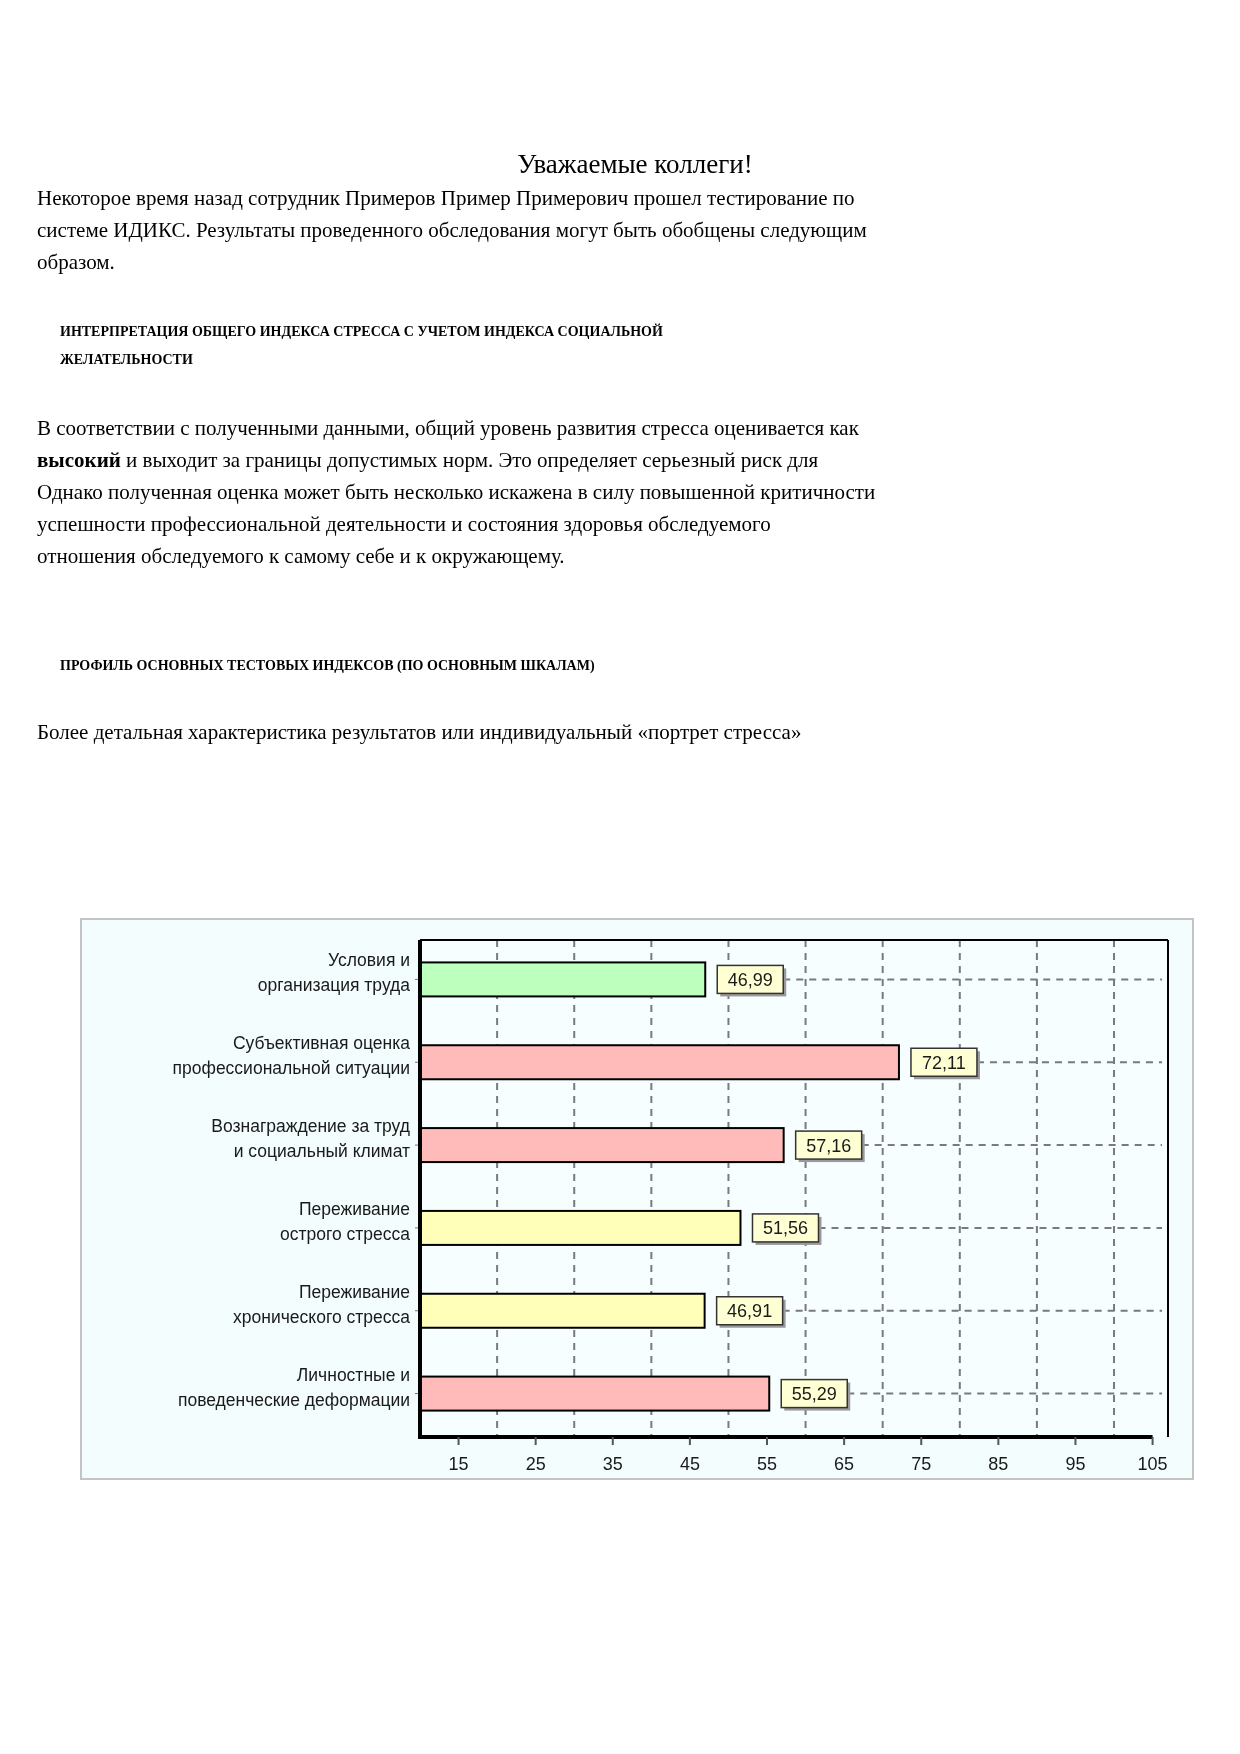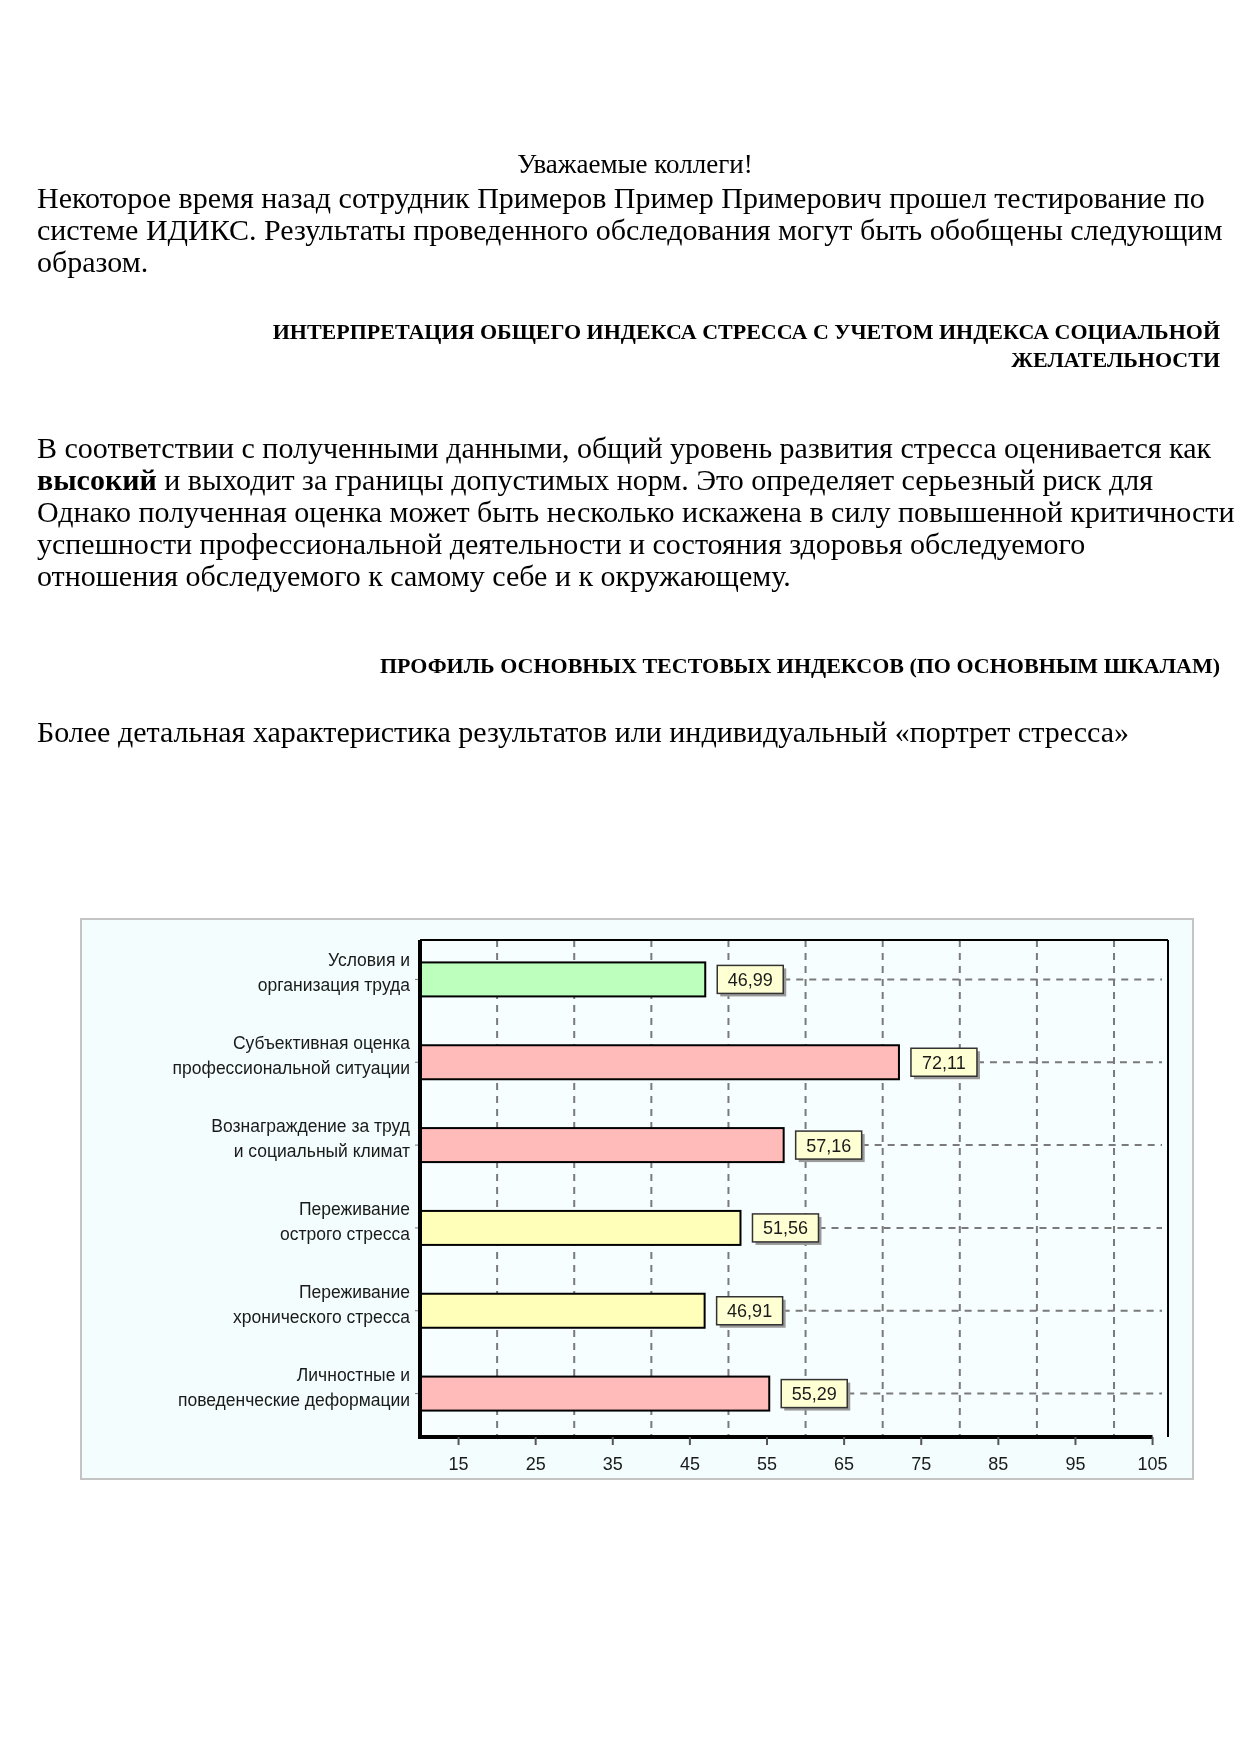--- a/index.html
+++ b/index.html
@@ -1,24 +1,24 @@
 <!DOCTYPE html>
 <html><head>
 <meta charset="utf-8">
 <style>
   html, body { margin: 0; padding: 0; background: #ffffff; }
   body { width: 1240px; height: 1754px; position: relative; overflow: hidden; }
   .page { position: absolute; left: 0; top: 0; width: 1240px; height: 1372px; }
   .serif { font-family: "Liberation Serif", "DejaVu Serif", serif; color: #000; }
   .greeting { position: absolute; top: 148px; left: 0; width: 1270px; text-align: center; font-size: 27px; line-height: 32px; }
-  .para { position: absolute; left: 37px; width: 1190px; font-size: 30px; line-height: 32px; }
-  .heading { position: absolute; left: 60px; width: 1160px; text-align: right; font-size: 22px; line-height: 28px; font-weight: bold; }
+  .para { position: absolute; left: 37px; width: 1190px; font-size: 21px; line-height: 32px; }
+  .heading { position: absolute; left: 60px; width: 1160px; text-align: left; font-size: 14px; line-height: 28px; font-weight: bold; }
   .p1 { top: 182px; }
   .h1 { top: 318px; }
-  .p2 { top: 432px; }
+  .p2 { top: 412px; }
   .h2 { top: 652px; }
   .p3 { top: 716px; }
   .line { display: block; white-space: nowrap; }
   b { font-weight: bold; }
 
   .chart-frame { position: absolute; left: 80px; top: 918px; width: 1114px; height: 562px; border: 2px solid #c4c4c4; background: #f3fdfe; box-sizing: border-box; }
   svg#chart { position: absolute; left: 0; top: 0; }
   .cat-label { font-family: "Liberation Sans", "DejaVu Sans", sans-serif; font-size: 17.5px; fill: #1a1a1a; }
   .tick-label { font-family: "Liberation Sans", "DejaVu Sans", sans-serif; font-size: 18px; fill: #1a1a1a; }
   .val-label { font-family: "Liberation Sans", "DejaVu Sans", sans-serif; font-size: 18px; fill: #1a1a1a; }

